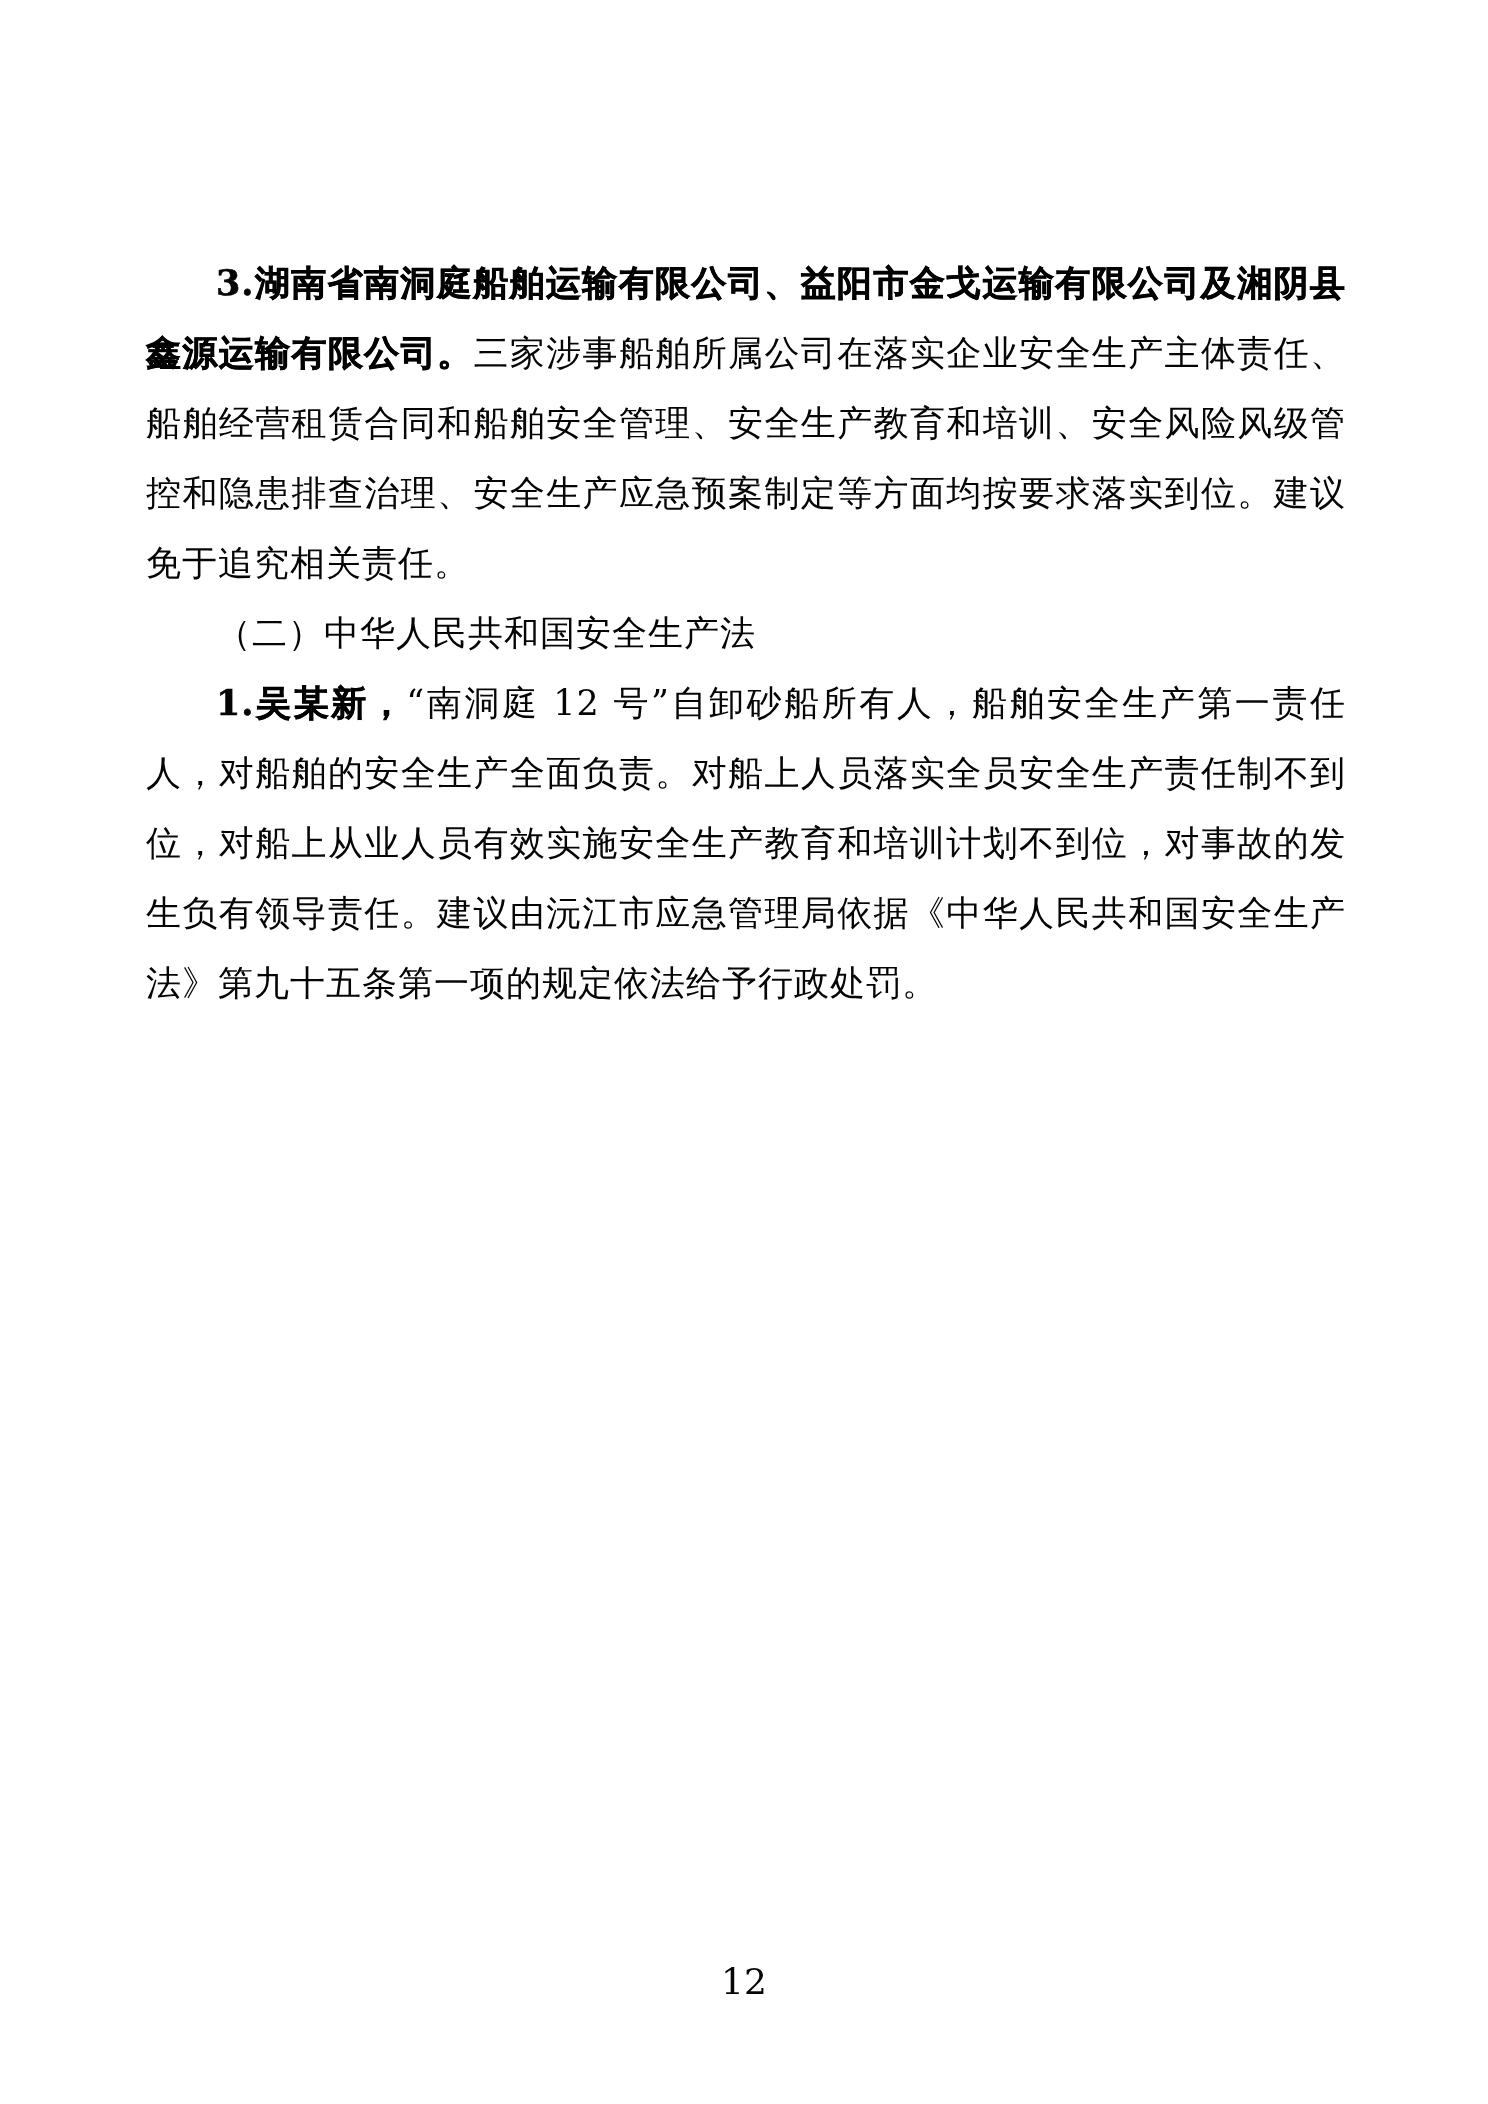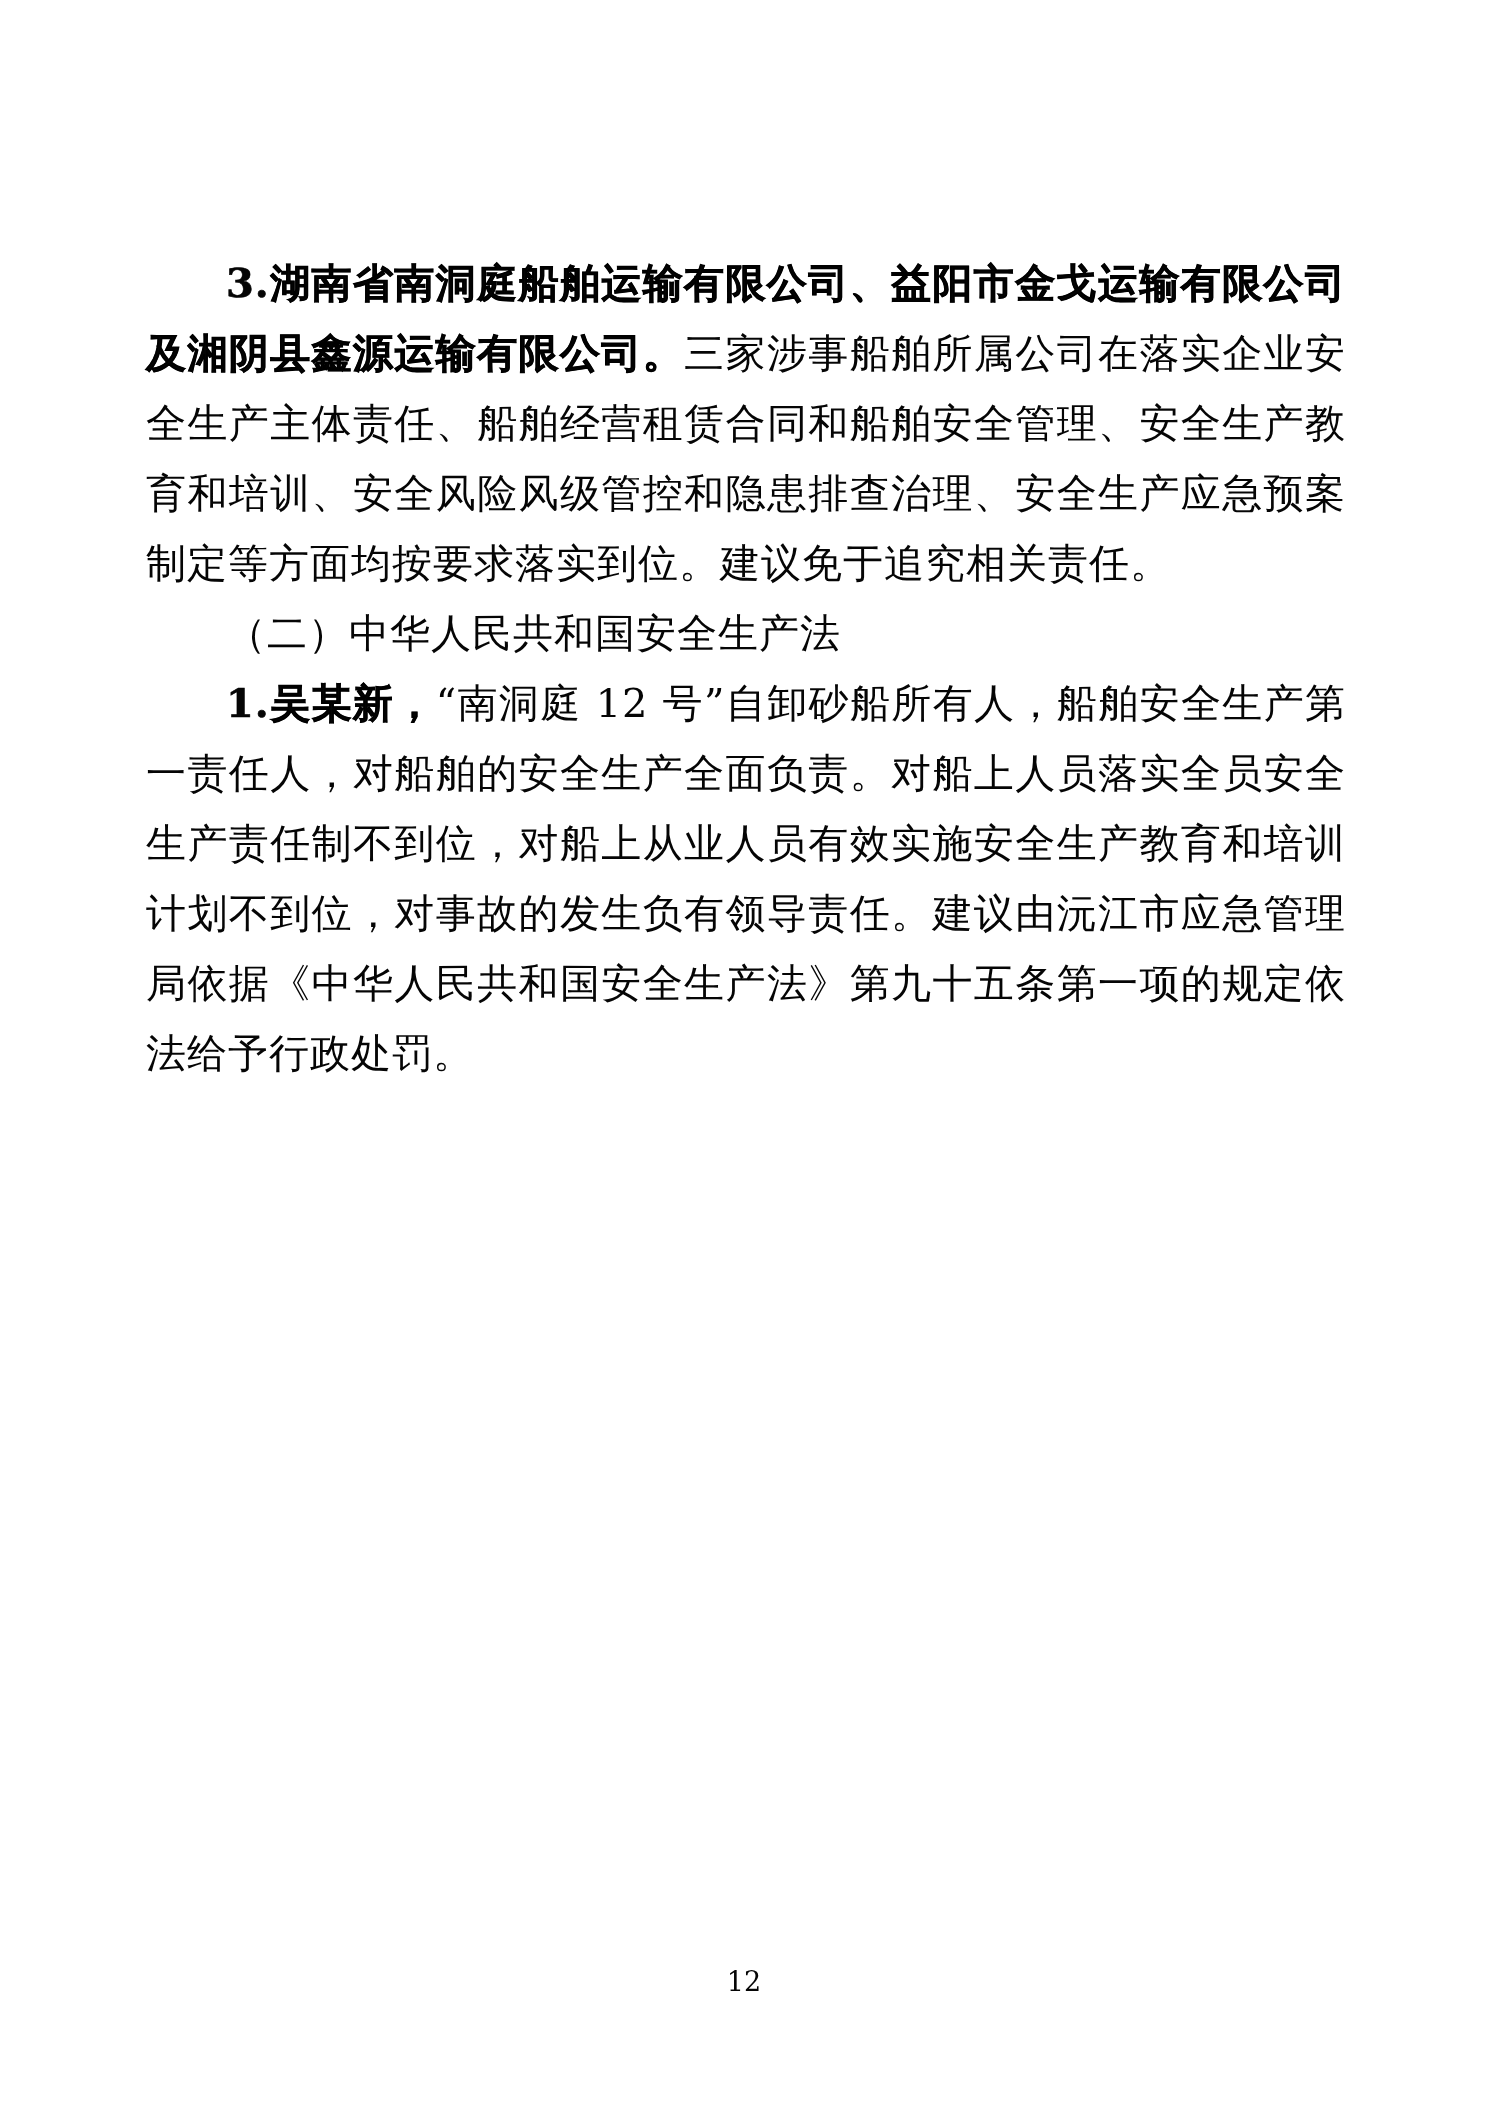--- a/index.html
+++ b/index.html
@@ -17,42 +17,42 @@
     color: #000000;
   }
   .doc-body {
     position: absolute;
     left: 146px;
     top: 248px;
     width: 1200px;
   }
   .doc-body p {
     margin: 0;
-    font-size: 40px;
+    font-size: 35px;
     line-height: 70px;
     text-align: justify;
     text-justify: inter-character;
     text-indent: 2em;
     letter-spacing: 1px;
     color: #050505;
   }
   .doc-body p .seg {
     font-weight: normal;
   }
   .doc-body p .seg.bold {
     font-weight: 700;
     -webkit-text-stroke: 0.6px #000;
   }
   .page-number {
     position: absolute;
     left: 0;
     top: 1962px;
     width: 100%;
     text-align: center;
-    font-size: 27px;
+    font-size: 36px;
     line-height: 40px;
     color: #050505;
   }
 </style>
 </head>
 <body>
 
 <div class="page">
   <div class="doc-body">
       <p><span class="seg bold">3.湖南省南洞庭船舶运输有限公司、益阳市金戈运输有限公司及湘阴县鑫源运输有限公司。</span><span class="seg">三家涉事船舶所属公司在落实企业安全生产主体责任、船舶经营租赁合同和船舶安全管理、安全生产教育和培训、安全风险风级管控和隐患排查治理、安全生产应急预案制定等方面均按要求落实到位。建议免于追究相关责任。</span></p>

